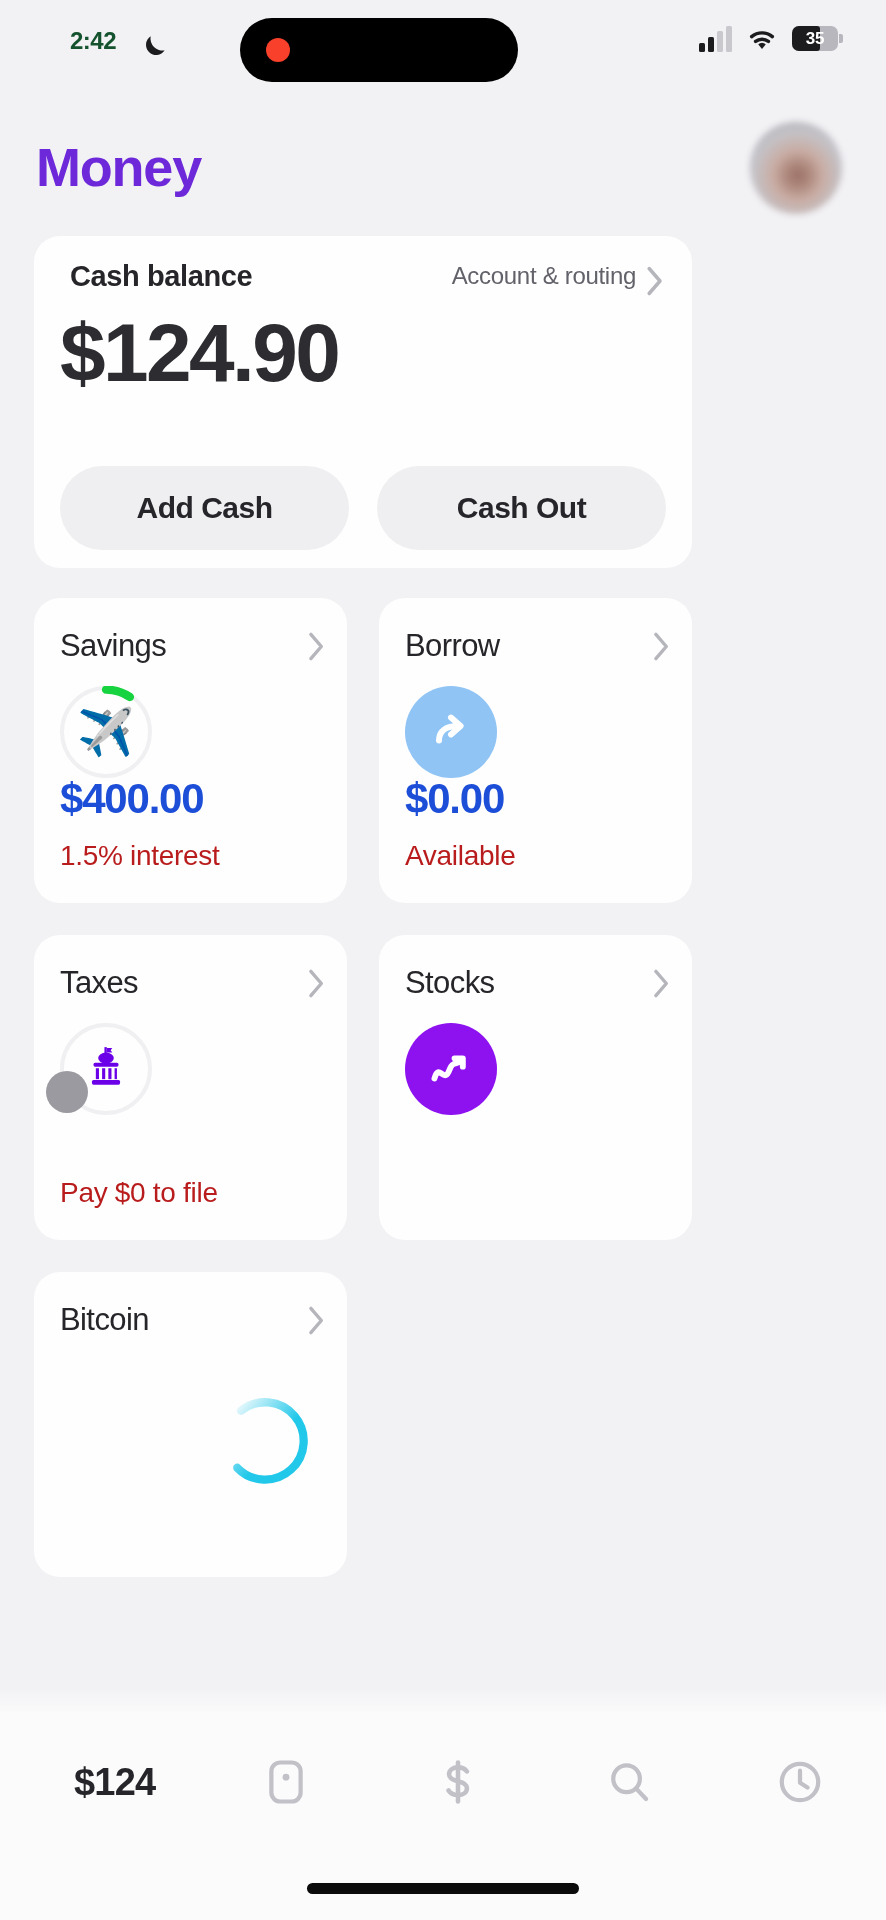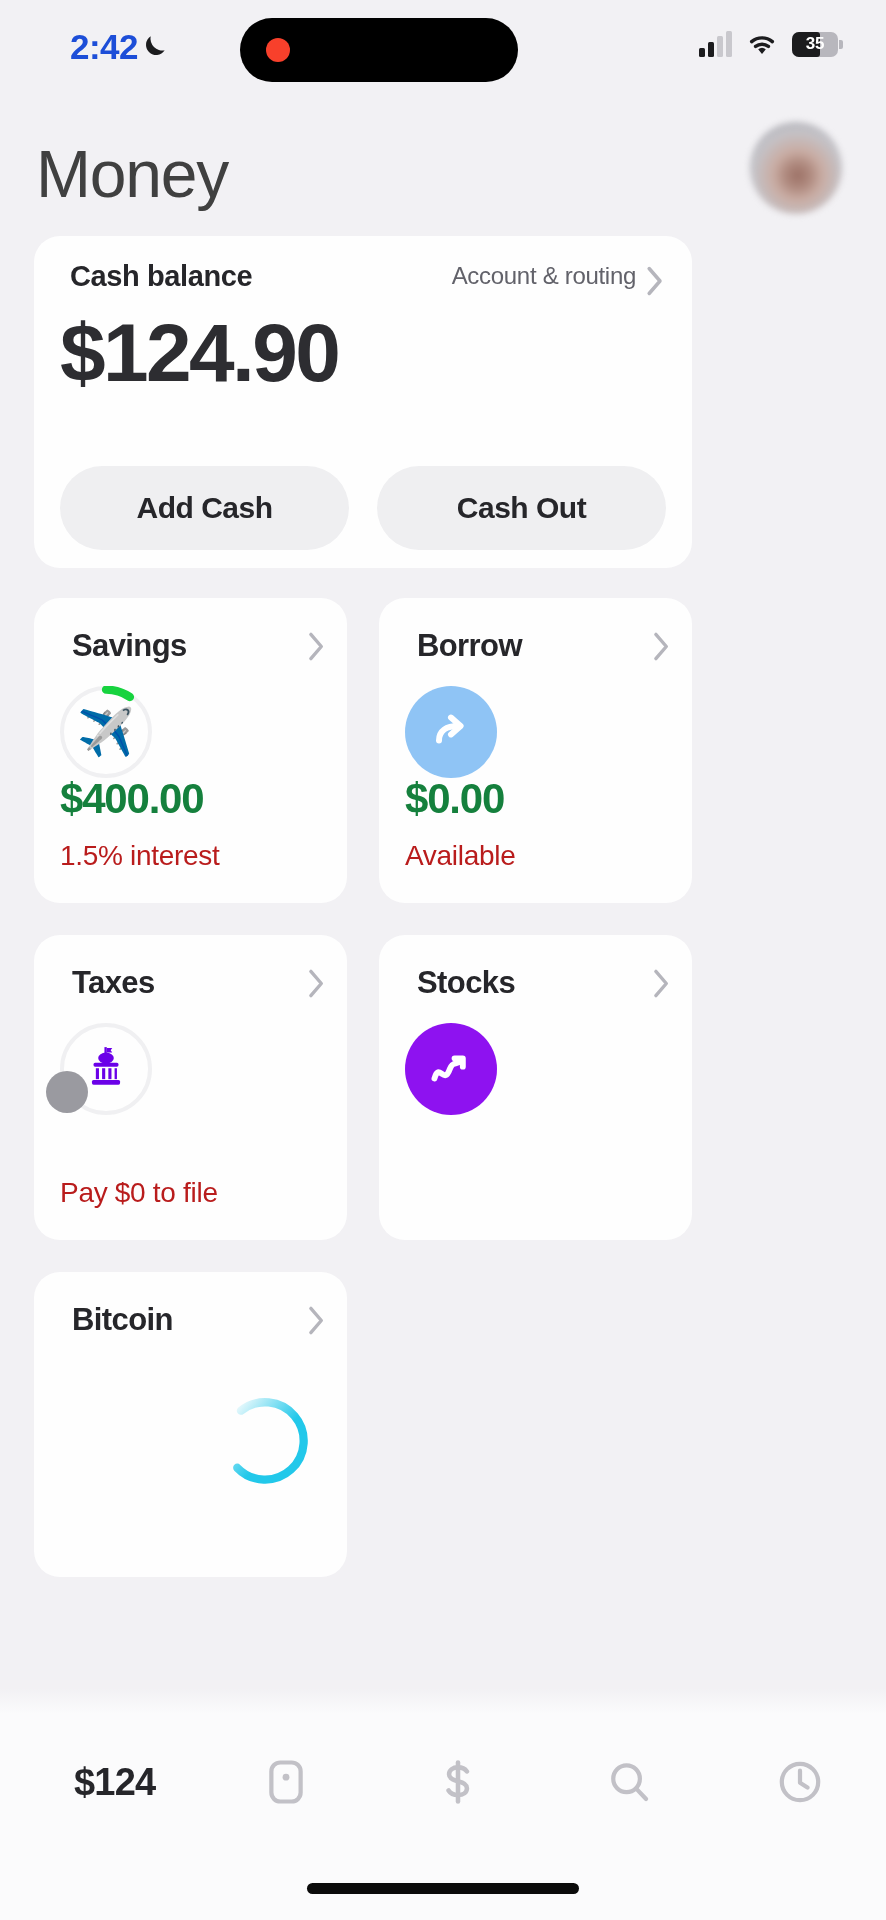--- a/index.html
+++ b/index.html
@@ -9,32 +9,32 @@
     font-family:"Liberation Sans", sans-serif;
     -webkit-font-smoothing:antialiased;
     overflow:hidden;
     position:relative;
   }
 
   
   .statusbar{ position:absolute; top:0; left:0; width:886px; height:108px; }
   .sb-time{
     position:absolute; left:70px; top:27px;
-    font-size:35px; font-weight:700; color:#1d4ed8; letter-spacing:-0.5px;
+    font-size:24px; font-weight:700; color:#14532d; letter-spacing:-0.5px;
   }
   .sb-moon{ position:absolute; left:138px; top:30px; width:32px; height:34px; }
   .island{
     position:absolute; left:240px; top:18px; width:278px; height:64px;
     background:#000; border-radius:34px;
   }
   .island-dot{
     position:absolute; left:26px; top:20px; width:24px; height:24px;
     border-radius:50%; background:#f8402b;
   }
-  .sb-right{ position:absolute; right:48px; top:26px; display:flex; align-items:center; gap:14px; height:36px;}
+  .sb-right{ position:absolute; right:48px; top:26px; display:flex; align-items:flex-start; gap:14px; height:36px;}
   .cell{ display:flex; align-items:flex-end; gap:3px; height:26px; }
   .cell i{ display:block; width:6px; background:#1c1c1e; border-radius:1.5px; }
   .cell i:nth-child(1){ height:9px; }
   .cell i:nth-child(2){ height:15px; }
   .cell i:nth-child(3){ height:21px; background:#c9c8cd; }
   .cell i:nth-child(4){ height:26px; background:#c9c8cd; }
   .wifi{ width:32px; height:26px; }
   .batt{ position:relative; width:46px; height:25px; }
   .batt-shell{
     position:absolute; inset:0; border-radius:7px; background:#b8b7bd;
@@ -49,21 +49,21 @@
   }
   .batt-tip{
     position:absolute; right:-5px; top:8px; width:4px; height:9px;
     background:#b8b7bd; border-radius:0 2px 2px 0;
   }
 
   
   .header{ position:absolute; top:108px; left:0; width:886px; height:128px; }
   .page-title{
     position:absolute; left:36px; top:28px;
-    font-size:66px; font-weight:400; color:#404040; letter-spacing:-1.2px;
+    font-size:54px; font-weight:700; color:#6d28d9; letter-spacing:-1.2px;
   }
   .avatar{
     position:absolute; right:44px; top:14px; width:92px; height:92px;
     border-radius:50%; overflow:hidden;
     background:radial-gradient(circle at 52% 58%, #9c7166 0%, #b08b80 18%, #c9aca3 34%, #c4c3c8 62%, #9a9aa2 100%);
     filter:blur(3px);
   }
 
   
   .content{ position:absolute; top:236px; left:0; width:886px; }
@@ -110,29 +110,29 @@
   }
   .tile{
     background:#fefefe; border-radius:26px; position:relative;
     height:305px; overflow:hidden;
   }
   .tile-head{
     position:absolute; left:26px; top:30px; right:22px;
     display:flex; align-items:center; justify-content:space-between;
   }
   .tile-title{
-    font-size:31px; font-weight:700; color:#26262a; letter-spacing:-0.6px;margin-left:12px;
+    font-size:31px; font-weight:400; color:#26262a; letter-spacing:-0.6px;
   }
   .tile-chev{ width:17px; height:29px; flex-shrink:0; }
   .tile-icon{
     position:absolute; left:26px; top:88px; width:92px; height:92px;
   }
   .tile-amount{
     position:absolute; left:26px; bottom:80px;
-    font-size:42px; font-weight:700; color:#15803d; letter-spacing:-1.2px;
+    font-size:42px; font-weight:700; color:#1d4ed8; letter-spacing:-1.2px;
   }
   .tile-sub{
     position:absolute; left:26px; bottom:34px; right:20px;
     font-size:28px; font-weight:400; color:#b91c1c; letter-spacing:-0.3px;
     line-height:1.22;
   }
   .tile-sub.two{ bottom:24px; }
   .tile-sub.bottomonly{ bottom:30px; }
 
   

